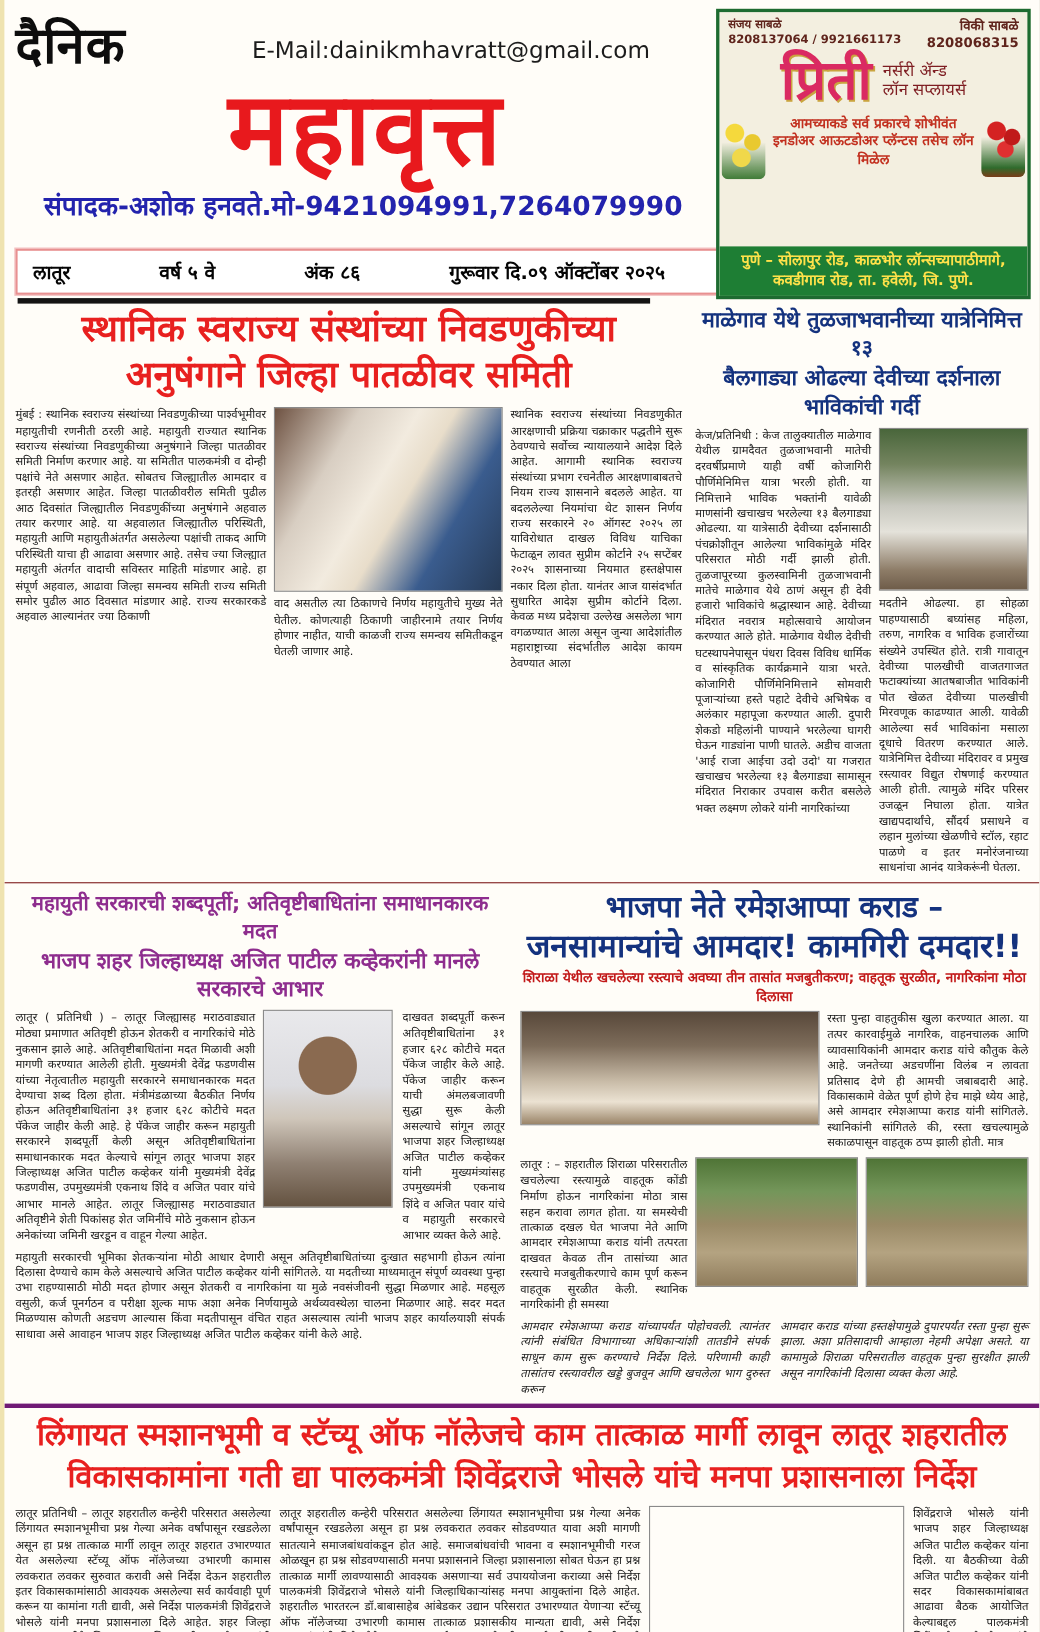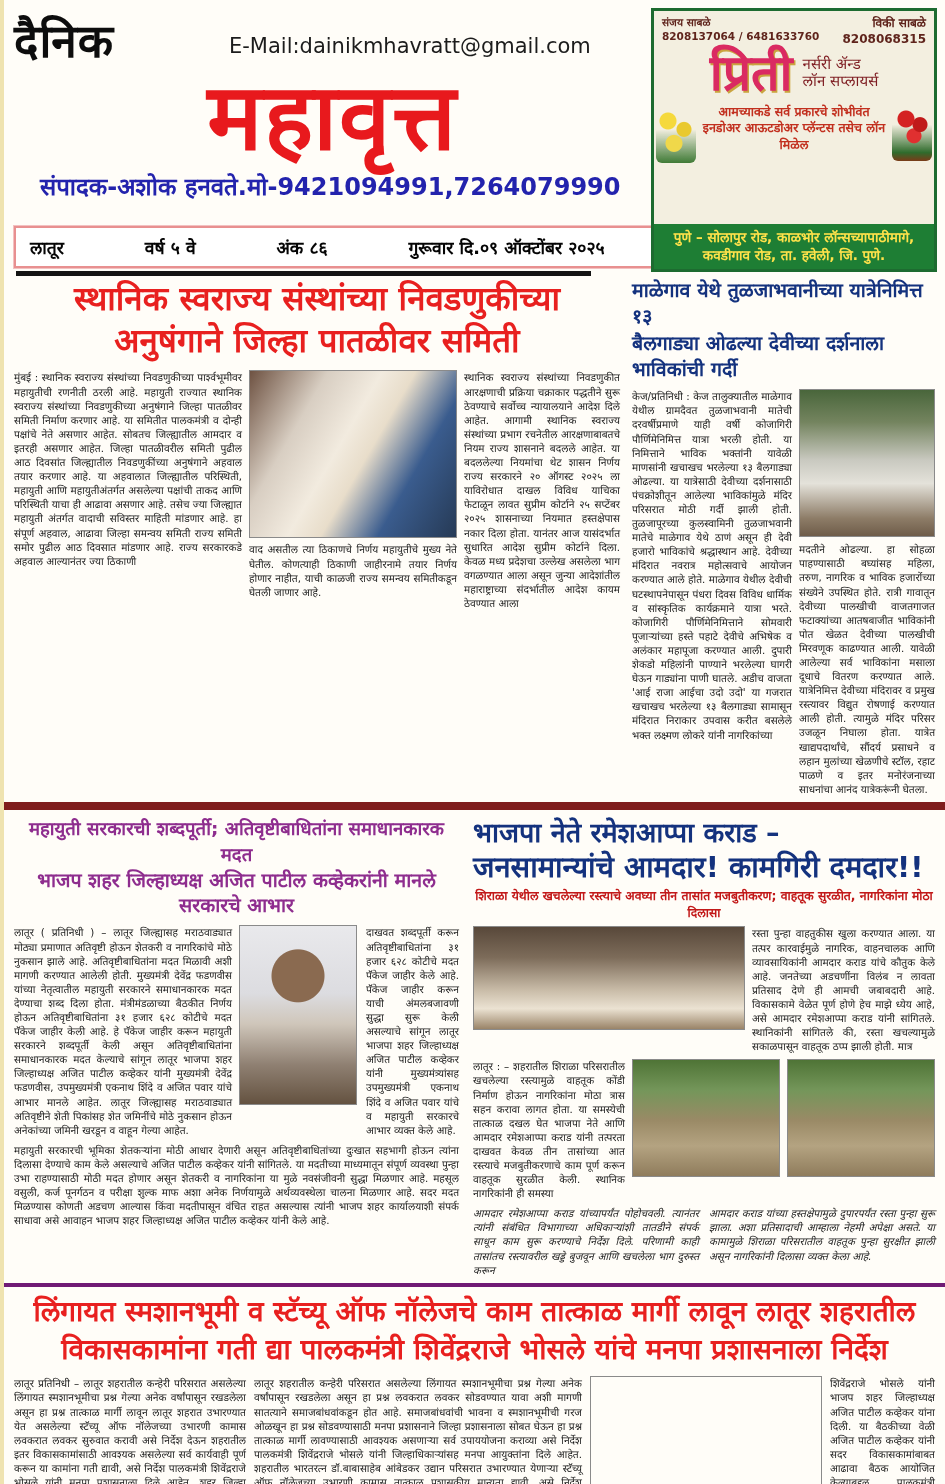--- a/index.html
+++ b/index.html
@@ -37,33 +37,33 @@
                 radial-gradient(circle at 70% 35%, #c01a1a 0 7px, transparent 8px),
                 radial-gradient(circle at 55% 55%, #e03030 0 7px, transparent 8px),
                 linear-gradient(180deg, transparent 35%, #2f6b2c 85%, #7a3b18 100%); }
   
   .dateline { margin: 4px 10px 0; border: 2px solid #e89090; box-shadow: 0 0 0 1px #f3c1c1; padding: 7px 14px; display: flex; justify-content: space-between; align-items: flex-end; background: #fff; }
   .dateline span { font-weight: 800; font-size: 17.5px; color: #050505; white-space: nowrap; }
   .rule-partial { height: 5px; background: #141414; width: 575px; margin: 3px 0 0 12px; }
   
   .col { text-align: justify; font-size: 10.3px; line-height: 1.37; color: #1b1b1b; }
   .photo { border: 1px solid #8a8a8a; }
-  .row-top { display: flex; padding: 2px 10px 6px; border-bottom: 8px solid #7f1d1d; }
+  .row-top { display: flex; padding: 2px 10px 6px; border-bottom: 1px solid #7f1d1d; }
   .article-a { width: 612px; padding-right: 6px; }
   .hl-red { color: #e8201f; font-weight: 800; text-align: center; }
   .hl-a1 { font-size: 33px; line-height: 1.3; }
   .hl-a2 { font-size: 33px; line-height: 1.2; }
   .a-body { display: flex; gap: 7px; margin-top: 10px; }
   .a-col1 { width: 228px; }
   .a-mid { width: 208px; display: flex; flex-direction: column; gap: 4px; }
   .photo-leaders { width: 100%; height: 168px;
     background: linear-gradient(120deg, #6e5242 0%, #d8cec2 26%, #f2ebdf 44%, #e8ddca 55%, #3a5c8e 74%, #263a55 100%); }
   .a-col2 { flex: 1; }
   .article-b { flex: 1; padding-left: 6px; }
-  .hl-navy { color: #14327e; font-weight: 800; }
+  .hl-navy { color: #14327e; font-weight: 800; text-align: center; }
   .hl-b { font-size: 19.5px; line-height: 1.35; }
   .b-body { display: flex; gap: 7px; margin-top: 6px; }
   .b-col1 { width: 160px; }
   .b-col2 { flex: 1; display: flex; flex-direction: column; gap: 5px; }
   .photo-crowd { width: 100%; height: 148px;
     background: linear-gradient(180deg, #49663b 0%, #74845f 22%, #c9c9c0 48%, #e4e2da 64%, #8d7c67 88%, #6e5c49 100%); }
   
   .row-mid { display: flex; padding: 6px 10px; border-bottom: 4px solid #701a75; }
   .article-c { width: 455px; padding-right: 10px; }
   .hl-purple { color: #8e2d8e; font-weight: 800; text-align: center; }
@@ -112,21 +112,21 @@
       <div class="mast-daily">दैनिक</div>
       <div class="mast-email">E-Mail:dainikmhavratt@gmail.com</div>
       <div class="mast-logo">महावृत्त</div>
       <div class="mast-editor">संपादक-अशोक हनवते.मो-9421094991,7264079990</div>
     </div>
 
     <aside class="ad-card">
       <div class="ad-contacts">
         <div class="ad-contact">
           <div>संजय साबळे</div>
-          <div>8208137064 / 6481633760</div>
+          <div>8208137064 / 9921661173</div>
         </div>
         <div class="ad-contact right">
           <div>विकी साबळे</div>
           <div>8208068315</div>
         </div>
       </div>
       <div class="ad-brandrow">
         <span class="ad-brand">प्रिती</span>
         <span class="ad-brand-lines">
           <div>नर्सरी ॲन्ड</div>

